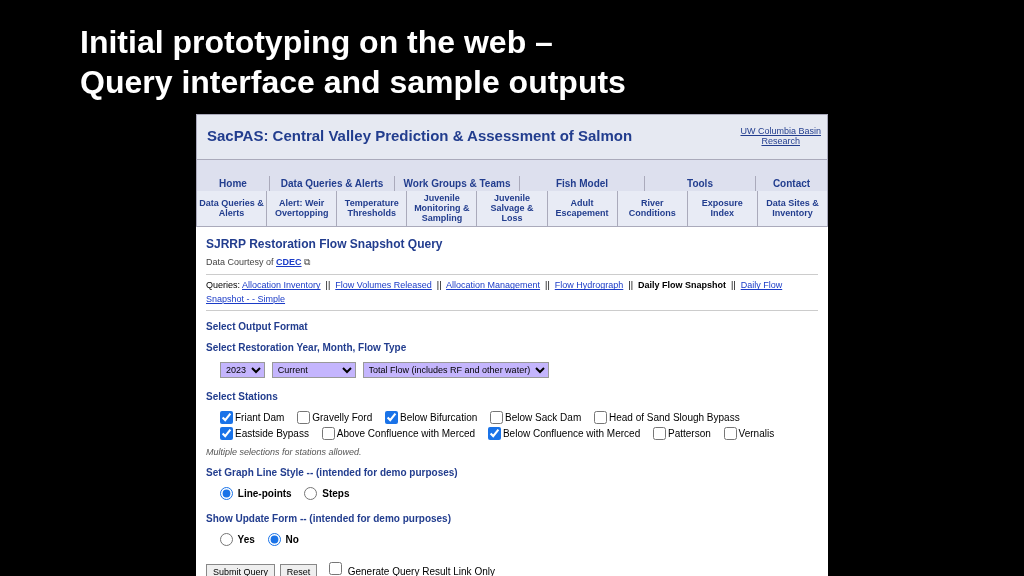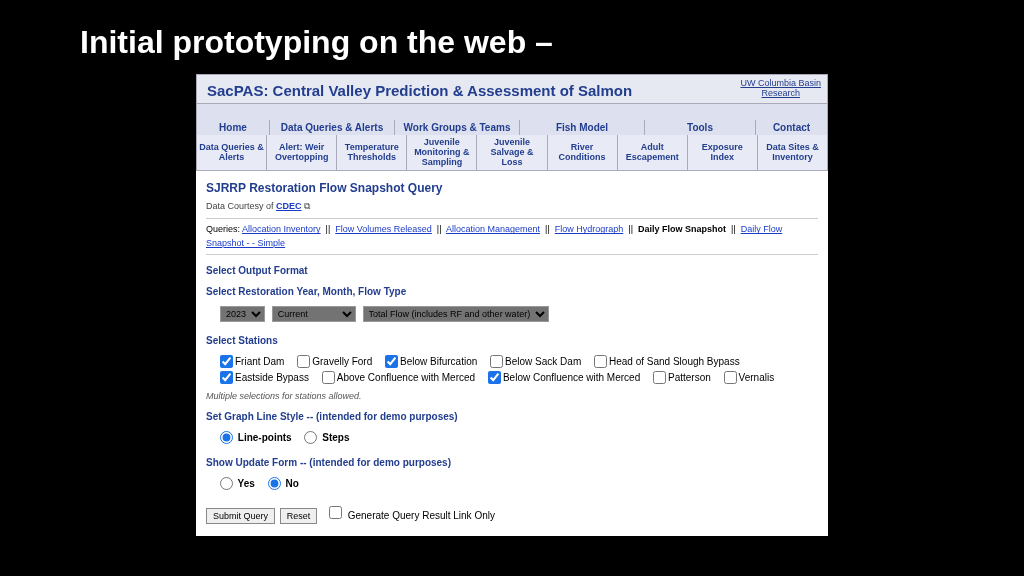--- a/index.html
+++ b/index.html
@@ -20,24 +20,24 @@
 }
 .app-window {
   background: #fff;
   margin-left: 196px;
   width: 632px;
   font-size: 10px;
   color: #000;
 }
 .header-bar {
   display: flex;
-  align-items: flex-end;
+  align-items: flex-start;
   background: #e6e9f2;
   border: 1px solid #aab;
-  padding: 4px 6px;
+  padding: 12px 6px;
 }
 .header-title {
   color: #223d8e;
   font-weight: bold;
   font-size: 15px;
   flex: 1;
   text-align: left;
   padding-left: 4px;
 }
 .header-right {
@@ -121,21 +121,21 @@
 .form-row label { margin-right: 10px; }
 .form-row input[type="radio"], .form-row input[type="checkbox"] {
   vertical-align: middle;
   margin: 0 2px 0 0;
   accent-color: #1a73e8;
 }
 .form-row select {
   font-size: 9px;
   padding: 1px;
   margin-right: 4px;
-  background: #737373;
+  background: #c4b5fd;
   border: 1px solid #999;
 }
 .note-italic {
   font-style: italic;
   color: #555;
   font-size: 9px;
   padding-left: 0;
   margin-top: 4px;
 }
 .btn-row {
@@ -149,20 +149,21 @@
   background: #efefef;
   border: 1px solid #888;
 }
 .bold-label { font-weight: bold; }
 </style>
 </head>
 <body>
 
 <div class="slide-title">
   <span>Initial prototyping on the web –</span><br>
+  <span>Query interface and sample outputs</span>
 </div>
 
 <div class="app-window">
 
   <div class="header-bar">
     <div class="header-title">SacPAS: Central Valley Prediction &amp; Assessment of Salmon</div>
     <div class="header-right">
       <span>UW Columbia Basin</span><br><span>Research</span>
     </div>
   </div>
@@ -175,22 +176,22 @@
     <div style="width:110px">Tools</div>
     <div style="flex:1;border-right:none">Contact</div>
   </div>
 
   <div class="subnav">
     <div>Data Queries &amp; Alerts</div>
     <div>Alert: Weir Overtopping</div>
     <div>Temperature Thresholds</div>
     <div>Juvenile Monitoring &amp; Sampling</div>
     <div>Juvenile Salvage &amp; Loss</div>
+    <div>Adult Escapement</div>
     <div>River Conditions</div>
-    <div>Adult Escapement</div>
     <div>Exposure Index</div>
     <div style="border-right:none">Data Sites &amp; Inventory</div>
   </div>
 
   <div class="page">
 
     <div class="page-title">SJRRP Restoration Flow Snapshot Query</div>
 
     <div class="small-text">
       <span>Data Courtesy of </span><a>CDEC</a> <span>⧉</span>

